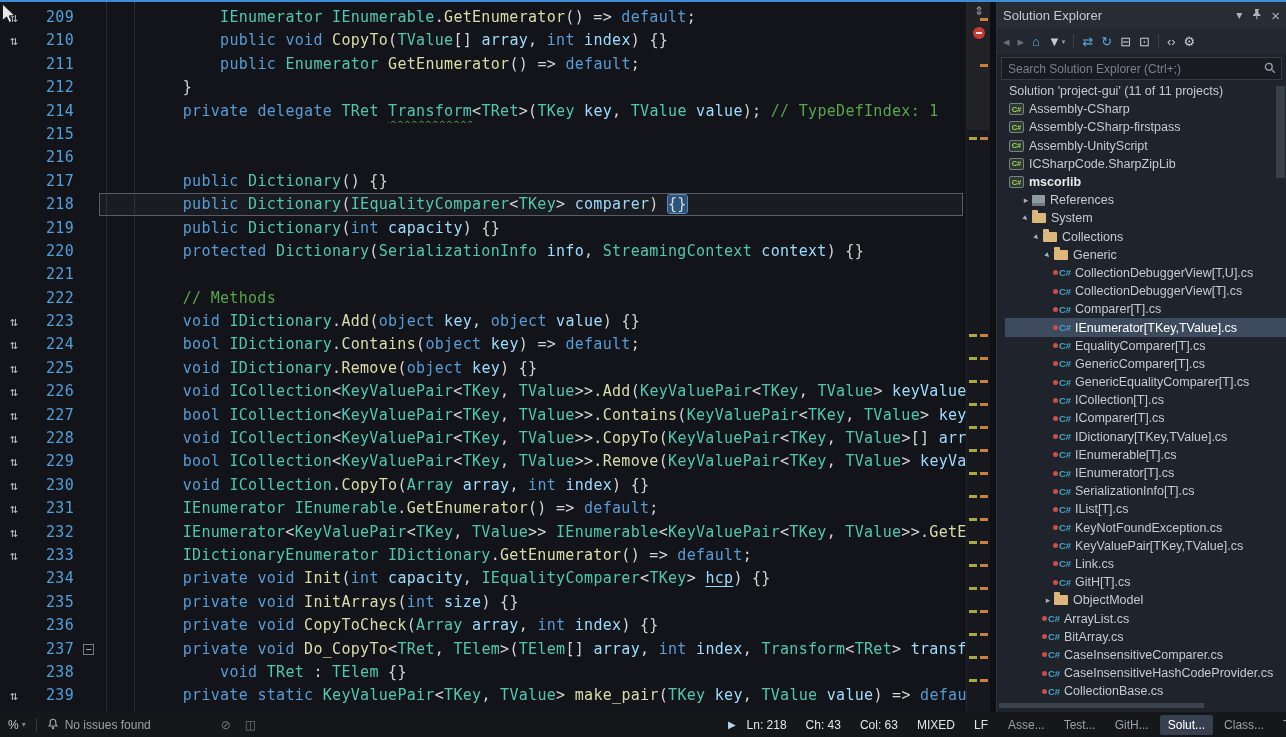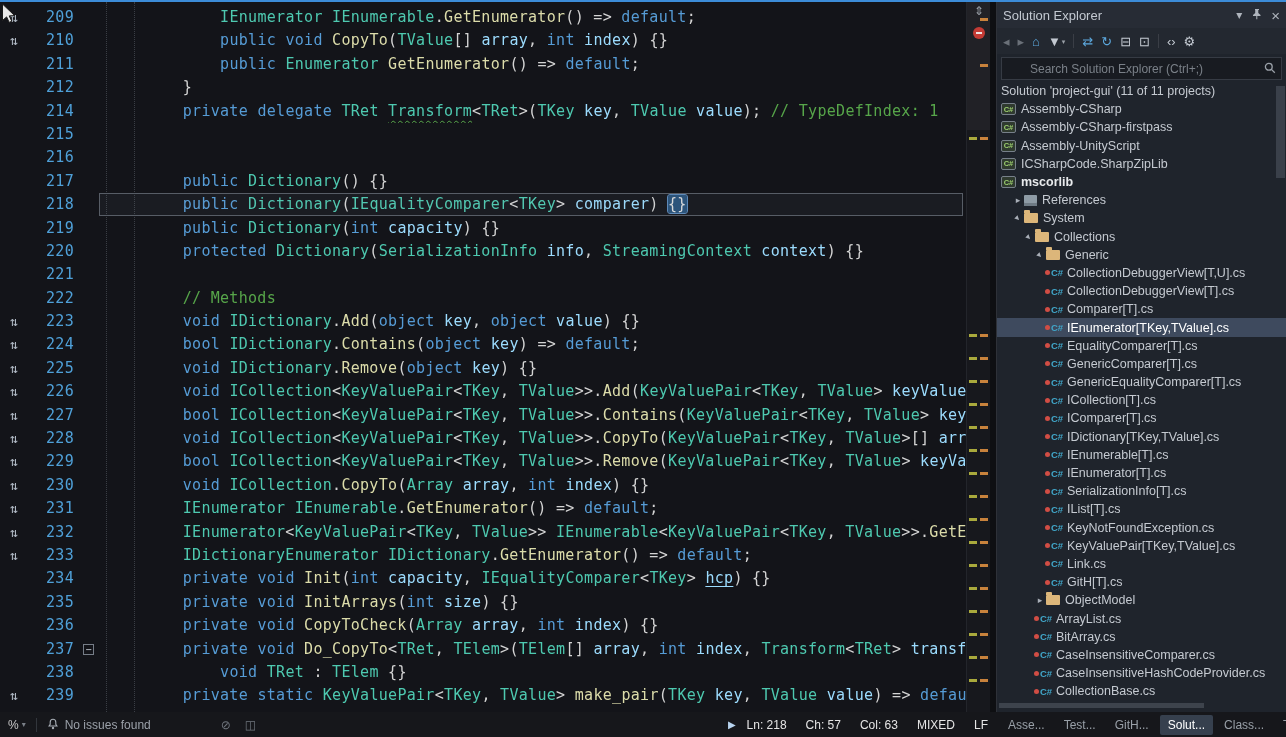--- a/index.html
+++ b/index.html
@@ -43,25 +43,25 @@
   .exp-header .spacer{flex:1}
   .hicon{color:#AEB4BC;margin-left:9px;font-size:12px;cursor:default;}
   .hclose{font-size:15px;}
   .exp-toolbar{height:26px;display:flex;align-items:center;gap:8px;padding:0 6px;background:#232830;}
   .tbicon{color:#C3C9D1;font-size:13px;line-height:1;}
   .tbicon.dim{color:#6A7078}.tbicon.blue{color:#5CA7DC}
   .tcaret{font-size:7px;color:#9AA0A8;margin-left:1px;vertical-align:2px;}
   .tsep{width:1px;height:14px;background:#3A3E46;}
   .exp-search{margin:3px 4px;height:21px;background:#181B21;border:1px solid #363B44;display:flex;align-items:center;}
   .exp-search input{flex:1;background:transparent;border:0;outline:0;color:#C8C8C8;font-size:12px;padding:0 6px;
-        font-family:"Liberation Sans",sans-serif;margin-left:22px;}
+        font-family:"Liberation Sans",sans-serif;}
   .exp-search input::placeholder{color:#7A8088;}
   .mag{flex:none;margin-right:5px;}
 
-  #tree{position:absolute;top:80px;left:0;right:0;height:620px;overflow:hidden;font-size:12.5px;color:#C5CAD1;}
+  #tree{position:absolute;top:80px;left:8px;right:0;height:620px;overflow:hidden;font-size:12.5px;color:#C5CAD1;}
   .trow{position:relative;height:18.2px;display:flex;align-items:center;white-space:nowrap;}
   .trow.sel{background:#3E4A5E;color:#FFF;}
   .trow.bold{font-weight:bold;color:#E8EAEC;}
   .arrow{width:12px;flex:none;font-size:9px;color:#A9AFB8;text-align:center;}
   .arrow.e{display:inline-block;transform:rotate(45deg);}
   .ic-proj{width:15px;height:12px;flex:none;margin-right:5px;display:flex;align-items:center;justify-content:center;
         background:#2F3A2F;border:1px solid #77808A;border-radius:2px;color:#9CCF6E;font-size:7.5px;font-weight:700;box-sizing:border-box;}
   .ic-folder{position:relative;width:14px;height:10px;flex:none;background:#DCB67A;border-radius:1px;margin-right:5px;}
   .ic-folder::before{content:"";position:absolute;top:-3px;left:0;width:6px;height:3px;background:#DCB67A;border-radius:1px 1px 0 0;}
   .ic-refs{width:13px;height:11px;flex:none;margin-right:5px;background:#8E9BA5;border-radius:1px;
@@ -440,21 +440,21 @@
           </svg>
       </span>
       <span>No issues found</span>
       <span class="auxicons">
         <span>⊘</span>
         <span>◫</span>
       </span>
       <span class="playmark">▶</span>
       <span id="status-right">
           <span class="sritem">Ln: 218</span>
-          <span class="sritem">Ch: 57</span>
+          <span class="sritem">Ch: 43</span>
           <span class="sritem">Col: 63</span>
           <span class="sritem">MIXED</span>
           <span class="sritem">LF</span>
         </span>
     </div>
     <div id="tabs">
         <span class="tab">Asse...</span>
         <span class="tab">Test...</span>
         <span class="tab">GitH...</span>
         <span class="tab active">Solut...</span>

